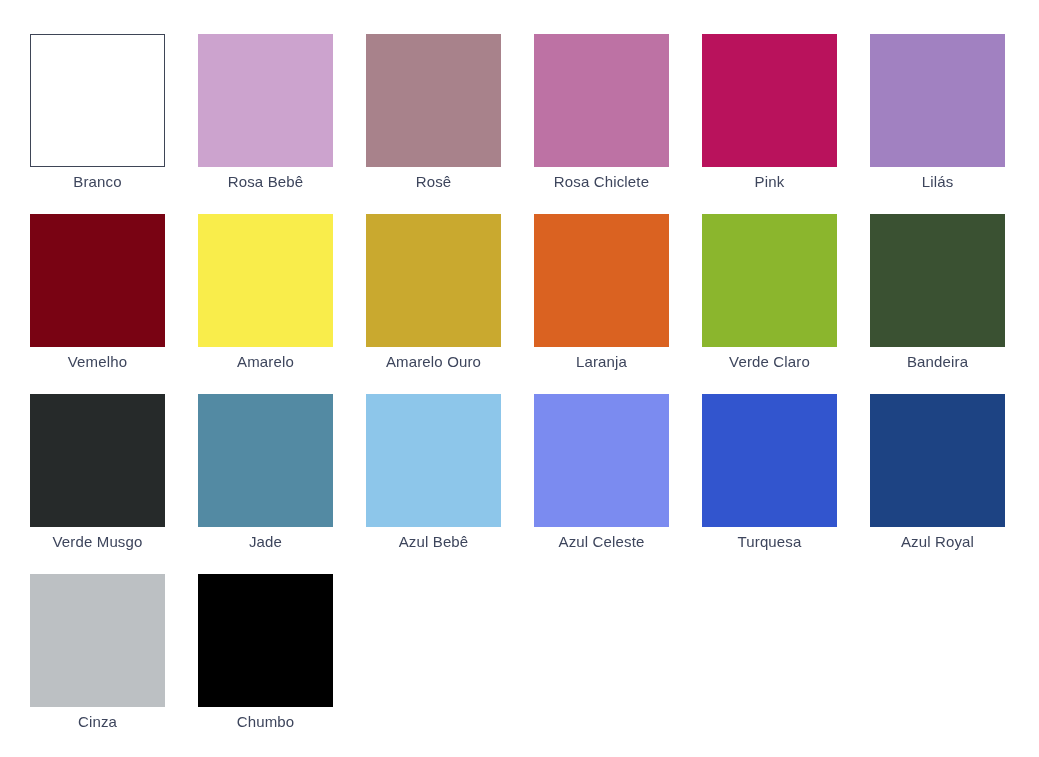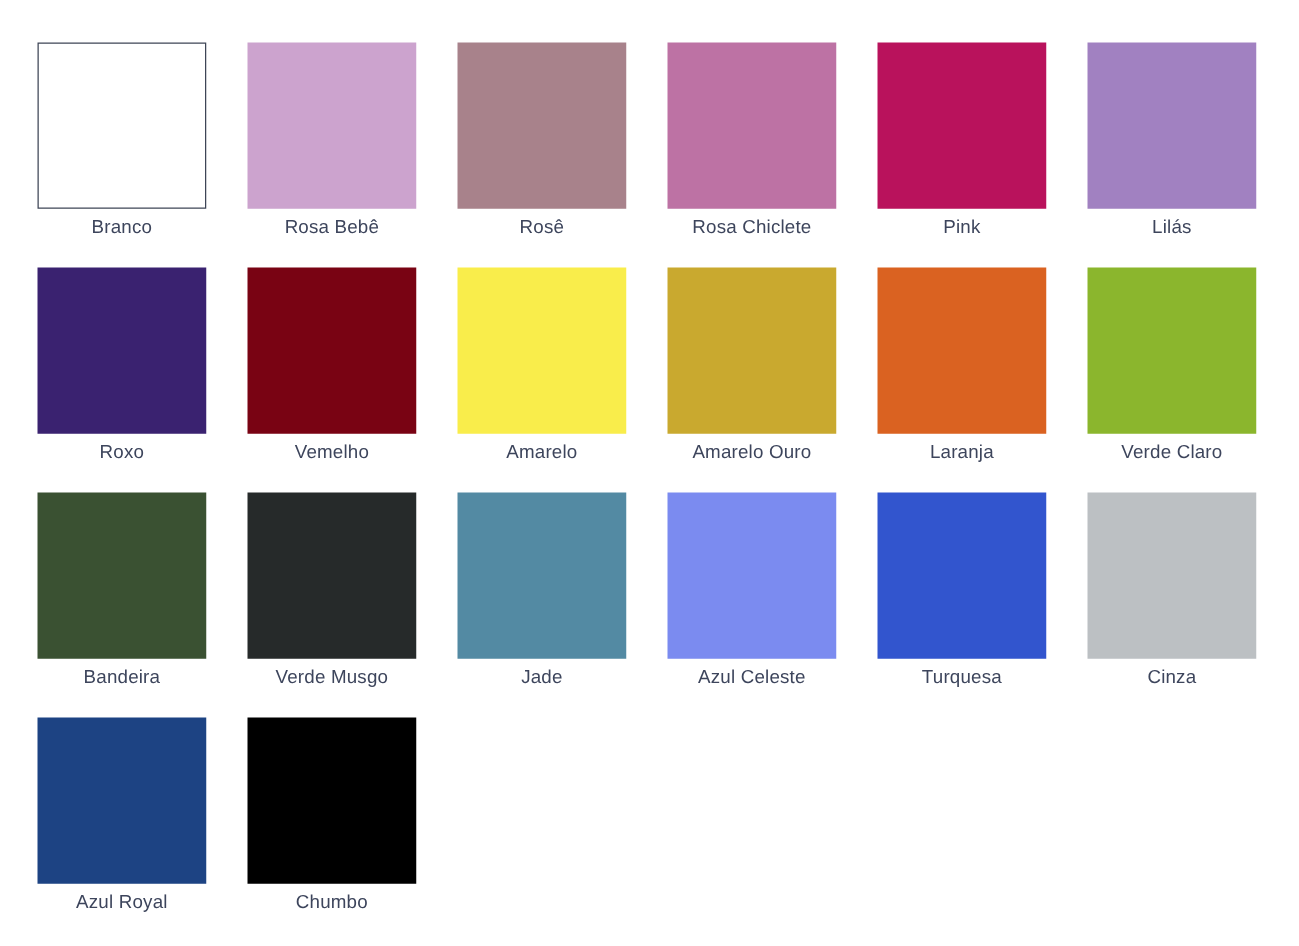--- a/index.html
+++ b/index.html
@@ -85,24 +85,20 @@
       </div>
       <div class="swatch-cell">
         <div class="swatch-chip" style="background-color: rgb(185, 18, 92);"></div>
         <div class="swatch-label">Pink</div>
       </div>
       <div class="swatch-cell">
         <div class="swatch-chip" style="background-color: rgb(161, 129, 193);"></div>
         <div class="swatch-label">Lilás</div>
       </div>
       <div class="swatch-cell">
-        <div class="swatch-chip" style="background-color: rgb(58, 34, 112);"></div>
-        <div class="swatch-label">Roxo</div>
-      </div>
-      <div class="swatch-cell">
         <div class="swatch-chip" style="background-color: rgb(121, 3, 19);"></div>
         <div class="swatch-label">Vemelho</div>
       </div>
       <div class="swatch-cell">
         <div class="swatch-chip" style="background-color: rgb(249, 237, 75);"></div>
         <div class="swatch-label">Amarelo</div>
       </div>
       <div class="swatch-cell">
         <div class="swatch-chip" style="background-color: rgb(201, 169, 47);"></div>
         <div class="swatch-label">Amarelo Ouro</div>
@@ -121,33 +117,37 @@
       </div>
       <div class="swatch-cell">
         <div class="swatch-chip" style="background-color: rgb(38, 42, 42);"></div>
         <div class="swatch-label">Verde Musgo</div>
       </div>
       <div class="swatch-cell">
         <div class="swatch-chip" style="background-color: rgb(83, 138, 163);"></div>
         <div class="swatch-label">Jade</div>
       </div>
       <div class="swatch-cell">
+        <div class="swatch-chip" style="background-color: rgb(141, 198, 234);"></div>
+        <div class="swatch-label">Azul Bebê</div>
+      </div>
+      <div class="swatch-cell">
         <div class="swatch-chip" style="background-color: rgb(123, 139, 240);"></div>
         <div class="swatch-label">Azul Celeste</div>
       </div>
       <div class="swatch-cell">
         <div class="swatch-chip" style="background-color: rgb(50, 85, 206);"></div>
         <div class="swatch-label">Turquesa</div>
       </div>
       <div class="swatch-cell">
+        <div class="swatch-chip" style="background-color: rgb(29, 67, 131);"></div>
+        <div class="swatch-label">Azul Royal</div>
+      </div>
+      <div class="swatch-cell">
         <div class="swatch-chip" style="background-color: rgb(188, 192, 195);"></div>
         <div class="swatch-label">Cinza</div>
-      </div>
-      <div class="swatch-cell">
-        <div class="swatch-chip" style="background-color: rgb(29, 67, 131);"></div>
-        <div class="swatch-label">Azul Royal</div>
       </div>
       <div class="swatch-cell">
         <div class="swatch-chip" style="background-color: rgb(0, 0, 0);"></div>
         <div class="swatch-label">Chumbo</div>
       </div>
     </div>
 </div>
 
 </body></html>

